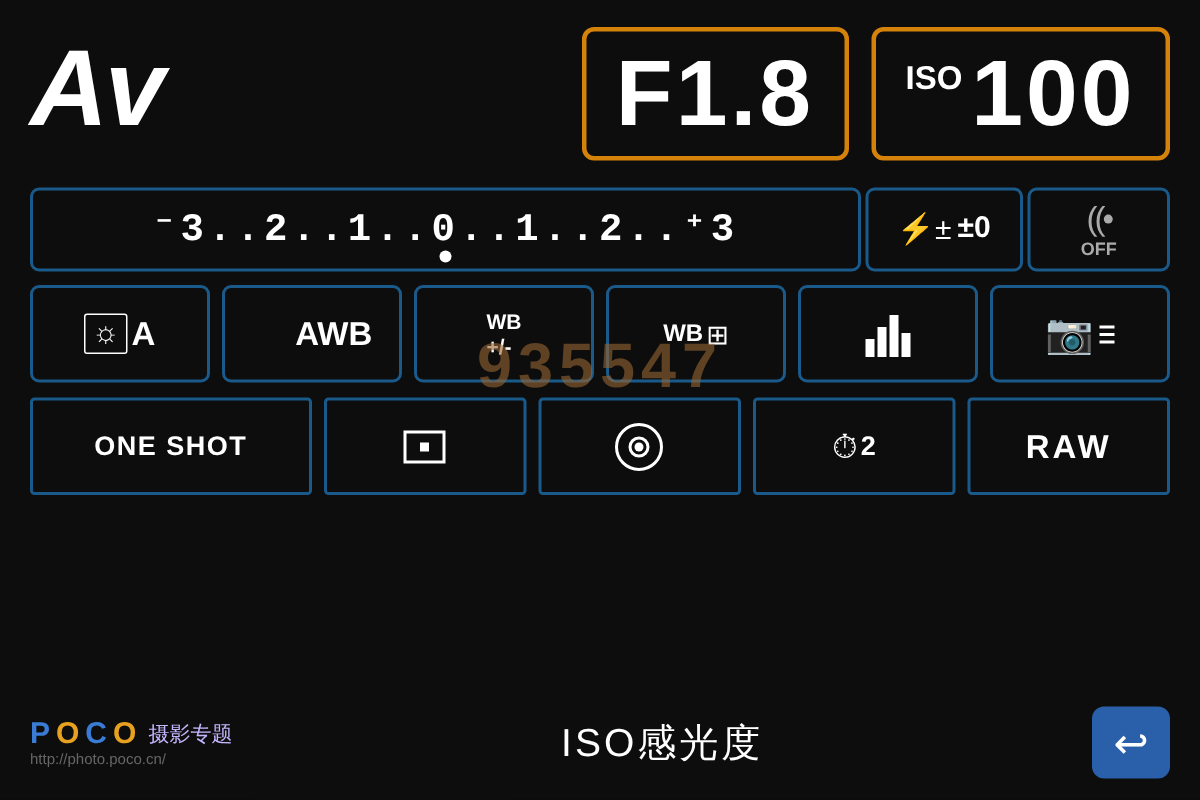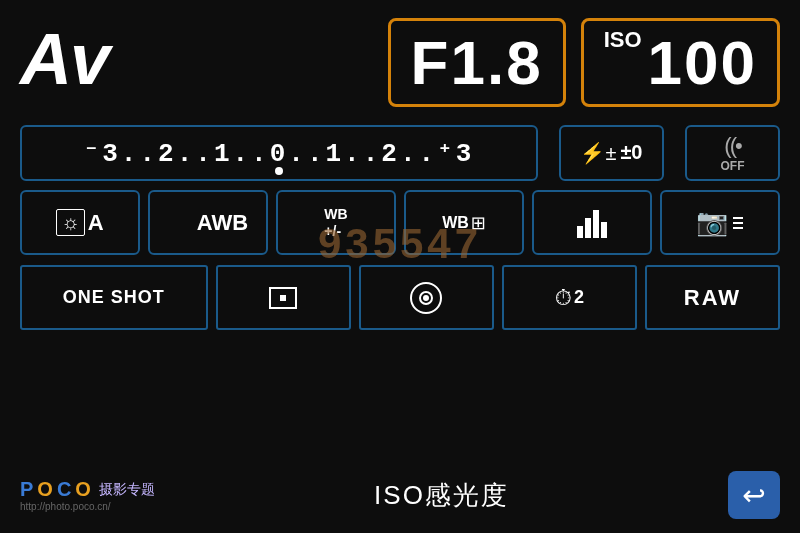--- a/index.html
+++ b/index.html
@@ -67,35 +67,35 @@
       justify-content: center;
       flex: 0 0 auto;
       gap: 6px;
     }
 
     .iso-label {
       font-size: 22px;
       font-weight: bold;
       color: #ffffff;
       align-self: flex-start;
-      margin-top: 0;
+      margin-top: 12px;
     }
 
     .iso-value {
       font-size: 62px;
       font-weight: bold;
       color: #ffffff;
       letter-spacing: 2px;
     }
 
     
     .row2 {
       display: flex;
       align-items: center;
-      gap: 21px;
+      gap: 3px;
       padding: 4px 5px;
       height: 65px;
     }
 
     .exposure-box {
       border: 2px solid #1a5a8a;
       border-radius: 6px;
       flex: 1;
       height: 56px;
       display: flex;

